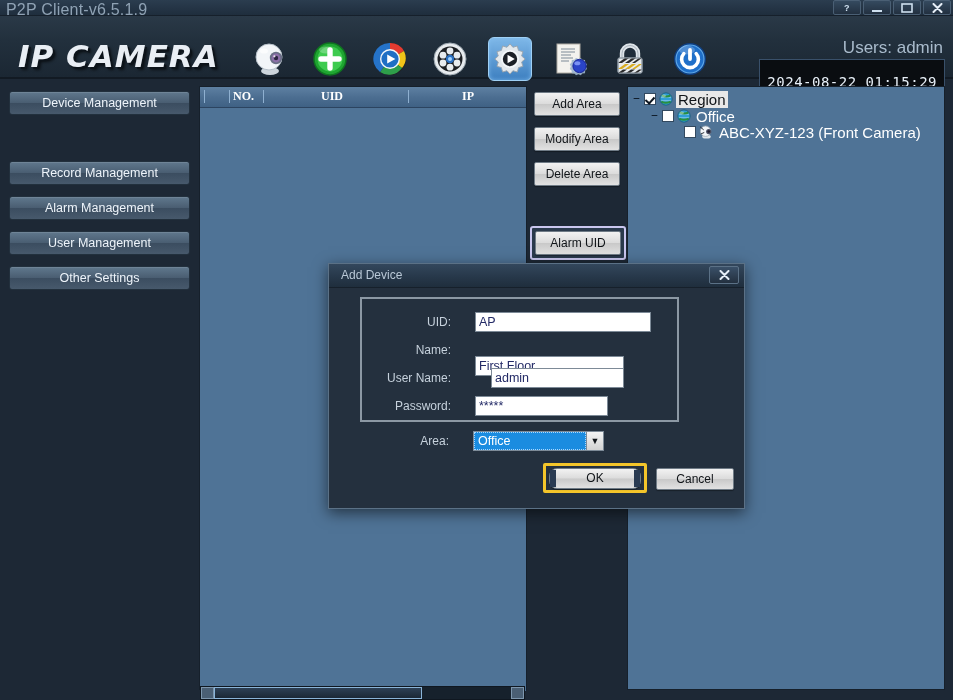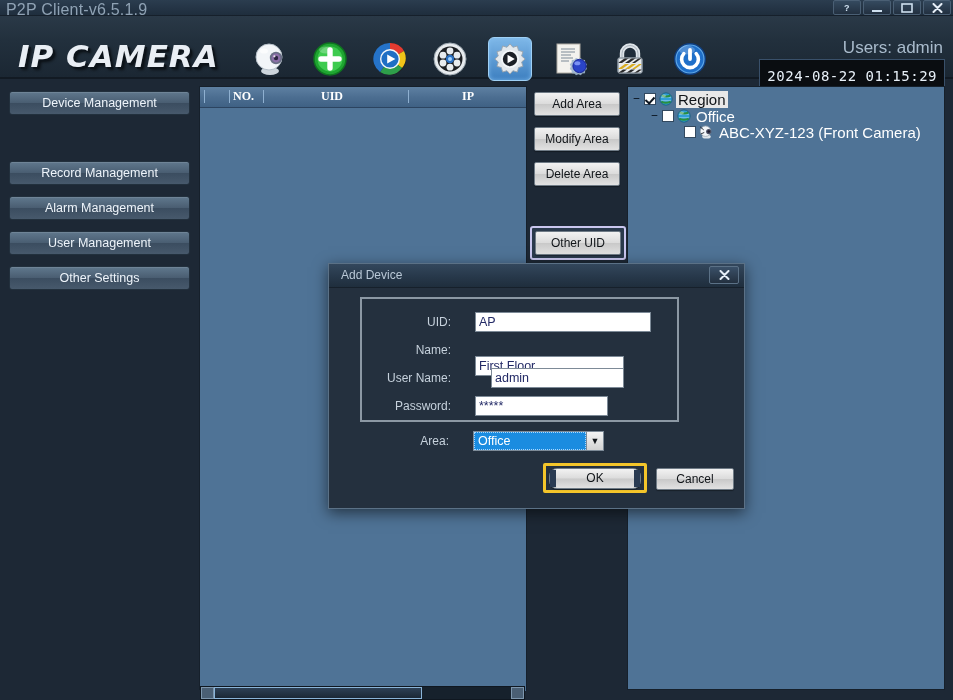--- a/index.html
+++ b/index.html
@@ -74,21 +74,21 @@
     position: absolute; right: 10px; top: 22px;
     font-size: 17px; color: #a9bbcc;
   }
   .clock {
     position: absolute; right: 8px; top: 43px;
     background: #0a0d11;
     border: 1px solid #39506a;
     color: #e8f0f8;
     font-family: "DejaVu Sans Mono", monospace;
     font-size: 14px; letter-spacing: .5px;
-    padding: 8px 7px 2px 7px;
+    padding: 14px 7px 2px 7px;
     white-space: nowrap;
   }
 
   
   .sidebar { position: absolute; left: 0; top: 79px; width: 198px; height: 621px; background: #1d2835; }
   .side-btn {
     position: absolute; left: 9px; width: 181px; height: 24px;
     background: linear-gradient(to bottom, #5b7186 0%, #46596c 45%, #3a4b5d 55%, #4d6síz 100%);
     background: linear-gradient(to bottom, #60788d 0%, #4a5e72 48%, #3b4d60 52%, #47596c 100%);
     border: 1px solid #22303d;
@@ -436,21 +436,21 @@
     </div>
     <div class="hs-arrow"></div>
   </div>
 
   <div class="areacol">
     <div class="gbtn area-btn" style="top:6px">Add Area</div>
     <div class="gbtn area-btn" style="top:41px">Modify Area</div>
     <div class="gbtn area-btn" style="top:76px">Delete Area</div>
 
     <div class="input-uid-wrap">
-      <div class="gbtn input-uid-btn">Other UID</div>
+      <div class="gbtn input-uid-btn">Alarm UID</div>
     </div>
   </div>
 
   <div class="tree-panel">
 
     <div class="tnode" style="left:4px; top:4px">
       <div class="expander">−</div>
       <div class="cbox checked"></div>
       <svg class="globe" viewBox="0 0 16 16">
         <circle cx="8" cy="8" r="7" fill="#2f9fd8"></circle>

